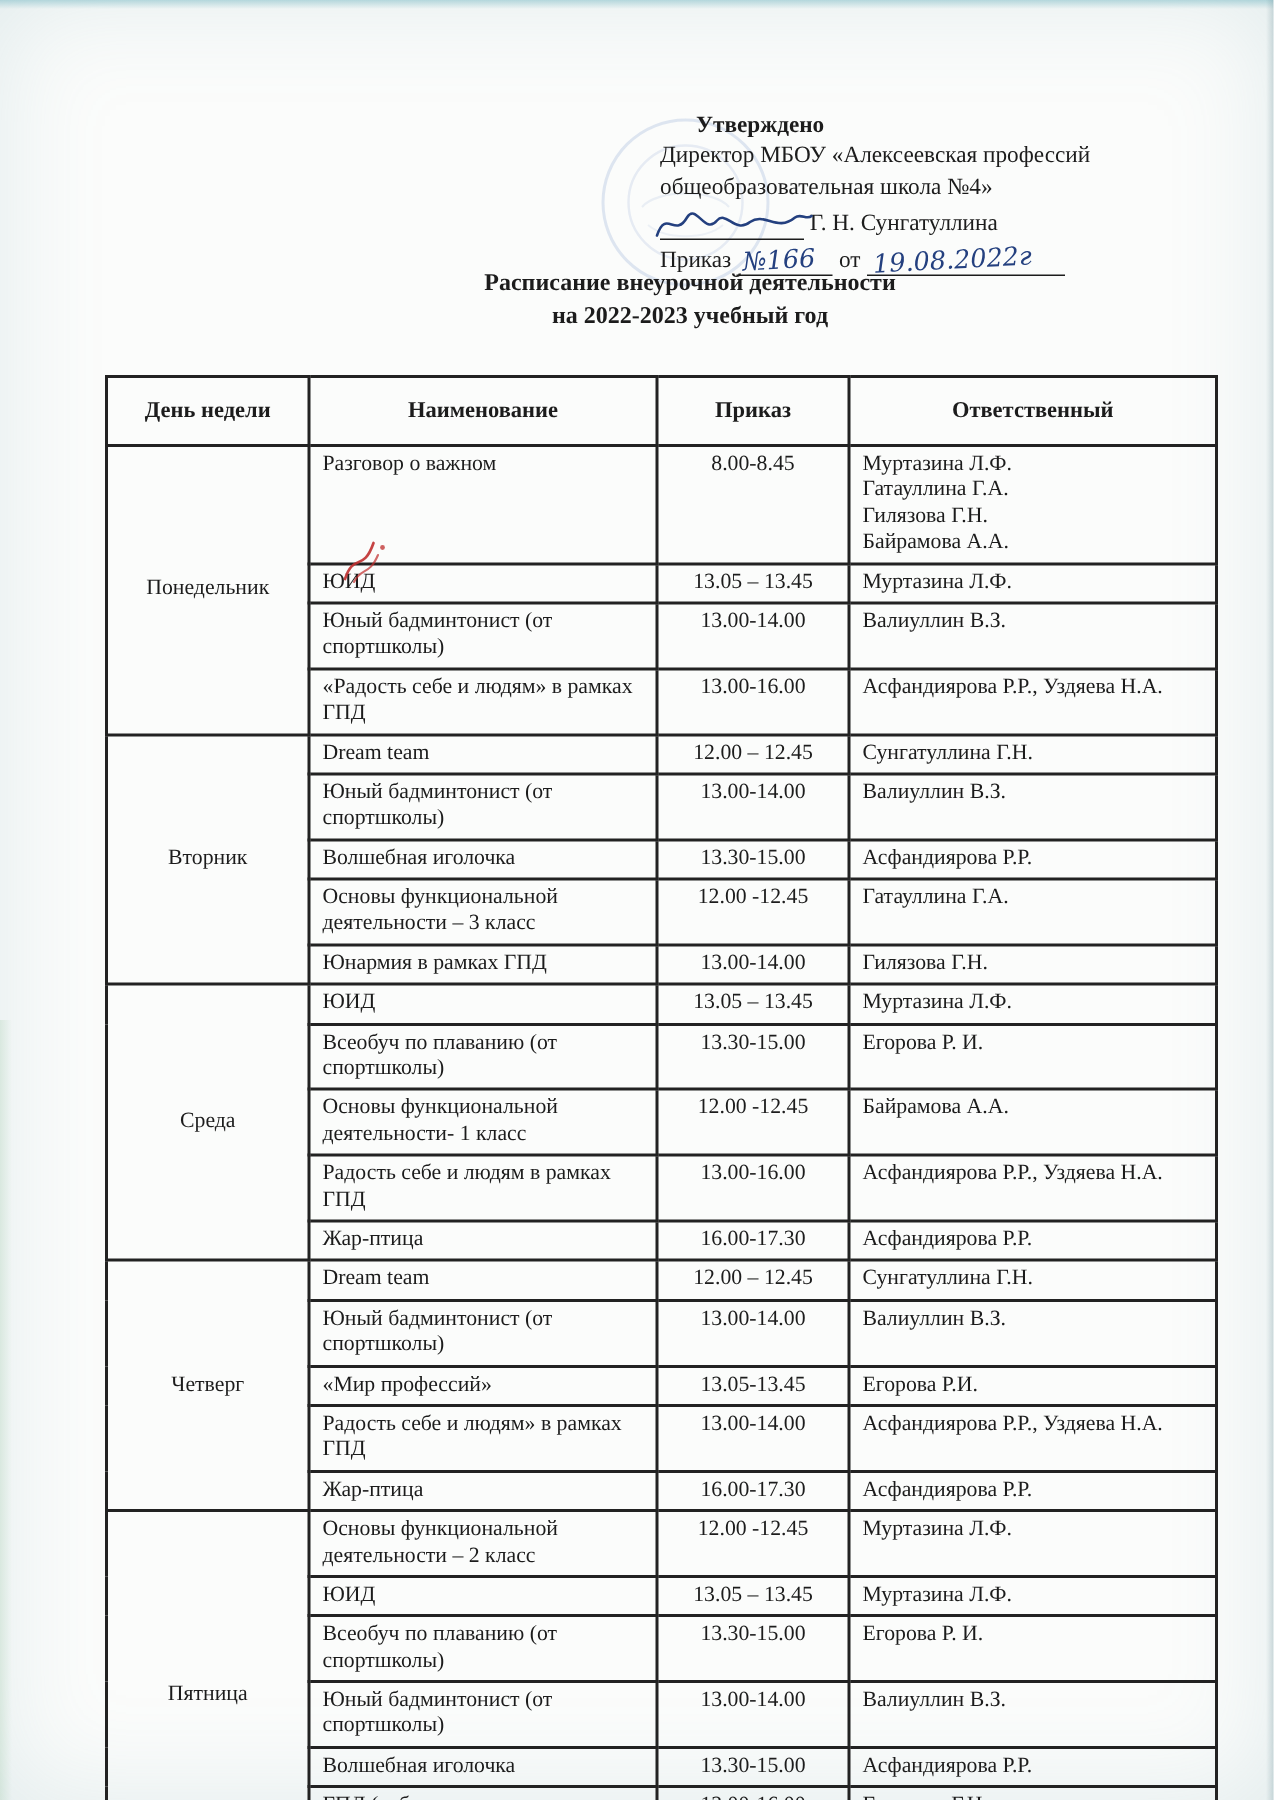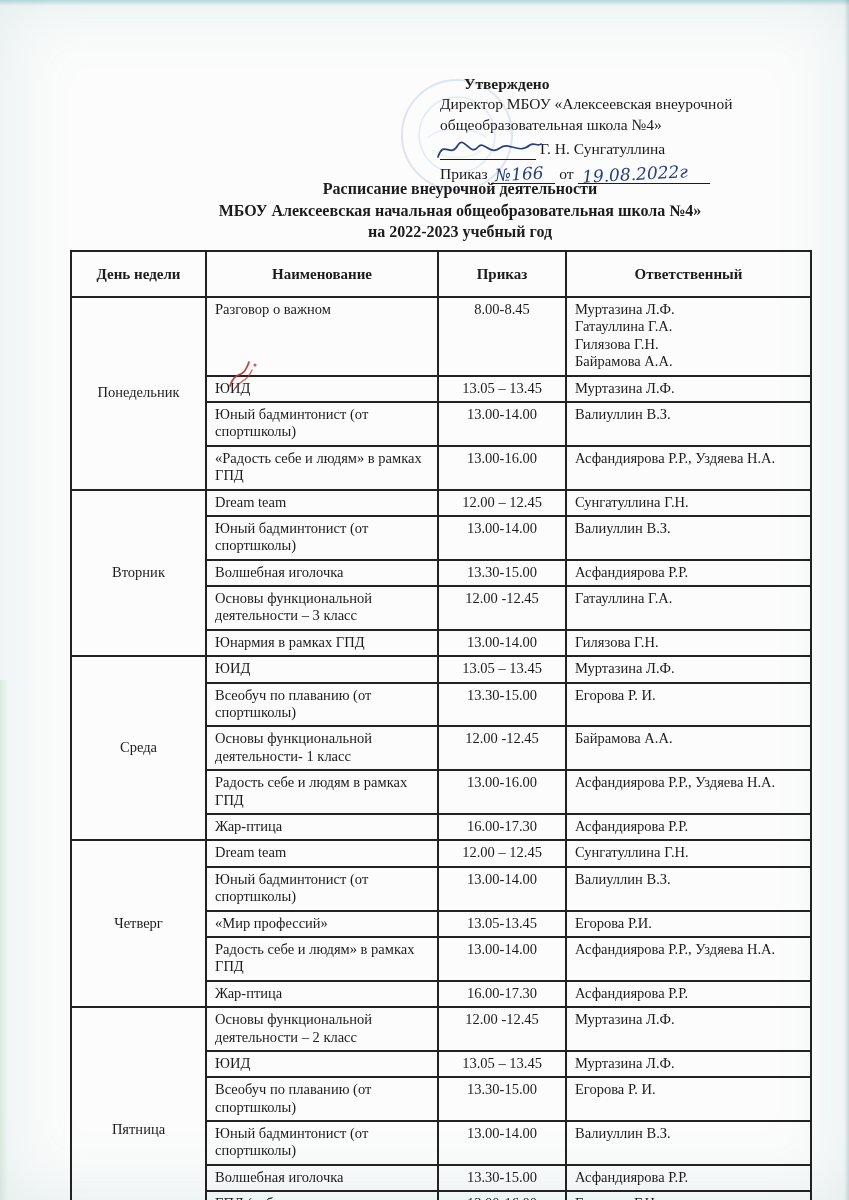--- a/index.html
+++ b/index.html
@@ -61,21 +61,21 @@
 
 <svg class="stamp" viewBox="0 0 118 118">
   <circle cx="59" cy="59" r="55" fill="none" stroke="#4a6fb5" stroke-opacity="0.30" stroke-width="2"></circle>
   <circle cx="59" cy="59" r="38" fill="none" stroke="#4a6fb5" stroke-opacity="0.22" stroke-width="1.6"></circle>
   <path d="M30,62 C40,50 78,50 88,62" fill="none" stroke="#4a6fb5" stroke-opacity="0.18" stroke-width="1.4"></path>
   <path d="M34,74 C46,84 72,84 84,74" fill="none" stroke="#4a6fb5" stroke-opacity="0.15" stroke-width="1.4"></path>
 </svg>
 
 <div class="approval">
   <div class="bold">Утверждено</div>
-  <div>Директор МБОУ «Алексеевская внеурочной</div>
+  <div>Директор МБОУ «Алексеевская профессий</div>
   <div>общеобразовательная школа №4»</div>
   <div class="sig-line">
     <span class="blank sig">
       <svg class="signature-svg" width="110" height="28" viewBox="0 0 110 28">
         <path d="M4,22 C10,4 16,24 24,10 C30,0 36,22 44,12 C50,5 56,21 66,13 C76,6 84,20 96,10 C100,7 104,12 107,9" fill="none" stroke="#24407f" stroke-width="1.7" stroke-linecap="round"></path>
       </svg>
     </span>
     <span>Г. Н. Сунгатуллина</span>
   </div>
   <div class="sig-line">
@@ -85,21 +85,20 @@
     </span>
     <span>от</span>
     <span class="blank date">
       <span class="handwriting">19.08.2022г</span>
     </span>
   </div>
 </div>
 
 <div class="doc-title">
   <div>Расписание внеурочной деятельности</div>
-  <div>МБОУ Алексеевская начальная общеобразовательная школа №4»</div>
   <div>на 2022-2023 учебный год</div>
 </div>
 
 <table class="schedule-table">
   <colgroup>
     <col class="col-day">
       <col class="col-name">
       <col class="col-time">
       <col class="col-resp">
   </colgroup>

